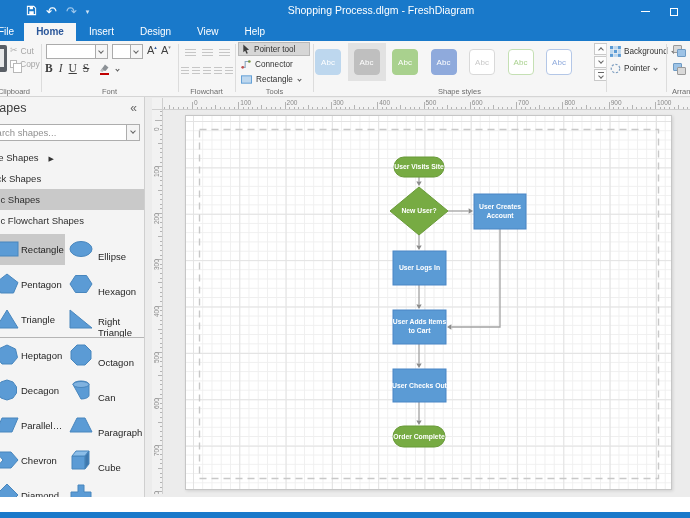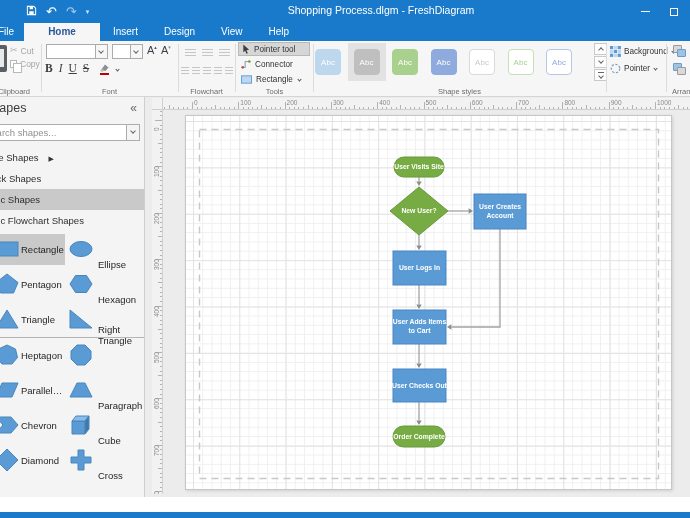--- a/index.html
+++ b/index.html
@@ -13,21 +13,21 @@
   .qat .dim{color:#9ec7ec;}
   .qat .qcaret{font-size:7px;color:#cfe3f5;}
   .wtitle{position:absolute;left:0;right:0;top:4px;text-align:center;font-size:10.5px;color:#fff;transform:translateX(36px);}
   .wbtns{position:absolute;right:12px;top:0;height:23px;display:flex;gap:20px;align-items:center;}
   .minb{display:inline-block;width:9px;height:1px;background:#fff;}
   .maxb{display:inline-block;width:8px;height:8px;border:1px solid #fff;}
   
   .tabbar{position:absolute;left:0;top:23px;width:690px;height:18px;background:#1979ca;display:flex;margin:0;padding-left:0;}
   .rtab{color:#fff;font-size:10px;padding:0 13px;line-height:18px;cursor:default;}
   .rtab.first{margin-left:-12px;padding:0 10px;}
-  .rtab.sel{background:#f6f6f6;color:#2b579a;font-weight:bold;padding:0 24px;}
+  .rtab.sel{background:#f6f6f6;color:#2b579a;font-weight:bold;padding:0 12px;}
   
   .ribbon{position:absolute;left:0;top:41px;width:690px;height:56px;background:#f6f6f6;border-bottom:1px solid #d5d5d5;font-size:8.5px;color:#444;}
   .vdiv{position:absolute;top:3px;height:48px;width:1px;background:#dcdcdc;}
   .glabel{position:absolute;bottom:1px;text-align:center;font-size:7.5px;color:#6d6d6d;white-space:nowrap;}
   .rgroup{position:absolute;top:0;height:56px;}
   
   .paste-sliver{position:absolute;left:0;top:4px;width:7px;height:27px;background:#5a5f66;border-radius:0 2px 2px 0;}
   .paste-sliver:after{content:"";position:absolute;left:0;top:4px;width:4px;height:18px;background:#e8e9ea;}
   .smallbtn{position:absolute;left:10px;height:11px;display:flex;align-items:center;gap:3px;color:#a6a6a6;}
   .cicon{font-size:9px;color:#b0b0b0;line-height:9px;}
@@ -82,21 +82,21 @@
   .catitem{height:21px;line-height:21px;font-size:9.5px;color:#2e2e2e;padding-left:0;text-indent:-18px;white-space:nowrap;}
   .catitem.sel{background:#c9c9c9;}
   .catarrow{display:inline-block;margin-left:10px;font-size:7px;color:#333;text-indent:0;}
   .gallery{position:absolute;left:0;top:135px;width:145px;}
   .grow{position:relative;height:35px;}
   .ghr{position:absolute;left:-10px;width:160px;height:1px;background:#b5b5b5;}
   .gsel{position:absolute;left:-30px;top:2px;width:95px;height:31px;background:#c9c9c9;}
   .gicon1{position:absolute;left:-6px;top:5px;width:26px;height:24px;}
   .glab1{position:absolute;left:21px;top:0;height:35px;display:flex;align-items:center;font-size:9.5px;color:#1f1f1f;}
   .gicon2{position:absolute;left:67px;top:5px;width:28px;height:24px;}
-  .glab2{position:absolute;left:98px;top:16px;height:35px;width:46px;display:flex;align-items:center;font-size:9.5px;color:#1f1f1f;line-height:1.1;}
+  .glab2{position:absolute;left:98px;top:8px;height:35px;width:46px;display:flex;align-items:center;font-size:9.5px;color:#1f1f1f;line-height:1.1;}
   .glab2 span,.glab1 span{display:block;max-width:46px;overflow:hidden;text-overflow:ellipsis;white-space:nowrap;}
   .glab2 span.wrap{white-space:normal;}
   
   .canvasarea{position:absolute;left:145px;top:97px;width:545px;height:400px;background:#ececec;}
   .rcorner{position:absolute;left:7px;top:1px;width:11px;height:12px;background:#f2f2f2;border-right:1px solid #cfcfcf;border-bottom:1px solid #cfcfcf;}
   .hruler{position:absolute;left:18px;top:1px;width:527px;height:12px;background:#f2f2f2;border-bottom:1px solid #cfcfcf;overflow:hidden;}
   .vruler{position:absolute;left:7px;top:13px;width:11px;height:384px;background:#f2f2f2;border-right:1px solid #cfcfcf;overflow:hidden;}
   .htick{position:absolute;bottom:0;width:1px;background:#b3b3b3;}
   .vtick{position:absolute;right:0;height:1px;background:#b3b3b3;}
   .hlab{position:absolute;top:1px;font-size:6.5px;color:#8a8a8a;}
@@ -382,20 +382,42 @@
               </g>
             </svg></div>
           <div class="glab1">
             <span>Heptagon</span>
           </div>
           <div class="gicon2"><svg width="100%" height="100%" viewBox="0 0 24 24">
               <g fill="#5b9bd5" stroke="#4886bd" stroke-width="1">
                 <polygon points="8,2 16,2 22,8 22,16 16,22 8,22 2,16 2,8"></polygon>
               </g>
             </svg></div>
+          <div class="glab2">
+            <span>Octagon</span>
+          </div>
+        </div>
+        <div class="grow">
+          <div class="gicon1"><svg width="100%" height="100%" viewBox="0 0 24 24">
+              <g fill="#5b9bd5" stroke="#4886bd" stroke-width="1">
+                <polygon points="12,2 17.9,3.9 21.5,8.9 21.5,15.1 17.9,20.1 12,22 6.1,20.1 2.5,15.1 2.5,8.9 6.1,3.9"></polygon>
+              </g>
+            </svg></div>
+          <div class="glab1">
+            <span>Decagon</span>
+          </div>
+          <div class="gicon2"><svg width="100%" height="100%" viewBox="0 0 24 24">
+              <g fill="#5b9bd5" stroke="#4886bd" stroke-width="1">
+                <path d="M4,6.5 C4,4.6 7.6,3 12,3 C16.4,3 20,4.6 20,6.5 L20,17.5 C20,19.4 16.4,21 12,21 Z"></path>
+                <ellipse cx="12" cy="6.5" rx="8" ry="3" fill="#7fb2e0"></ellipse>
+              </g>
+            </svg></div>
+          <div class="glab2">
+            <span>Can</span>
+          </div>
         </div>
         <div class="grow">
           <div class="gicon1"><svg width="100%" height="100%" viewBox="0 0 24 24">
               <g fill="#5b9bd5" stroke="#4886bd" stroke-width="1">
                 <polygon points="7,5 23,5 17,19 1,19"></polygon>
               </g>
             </svg></div>
           <div class="glab1">
             <span>Parallelogram</span>
           </div>

